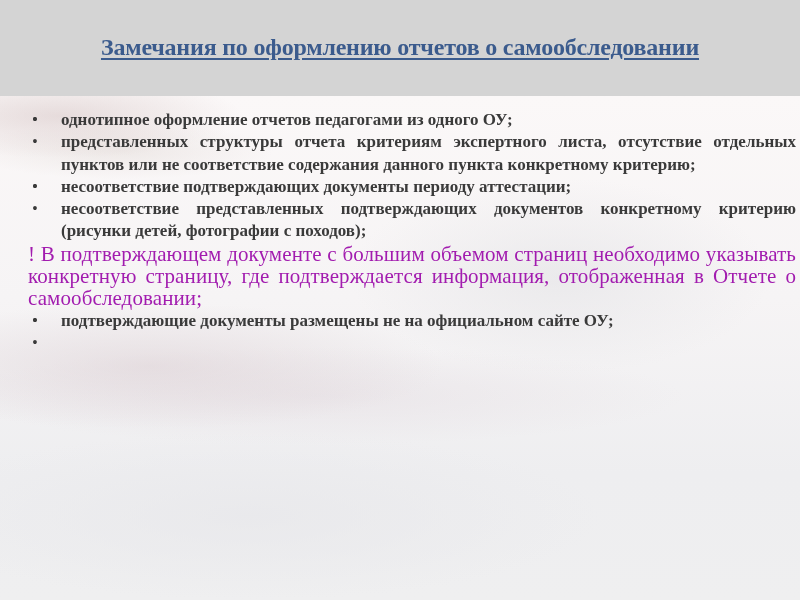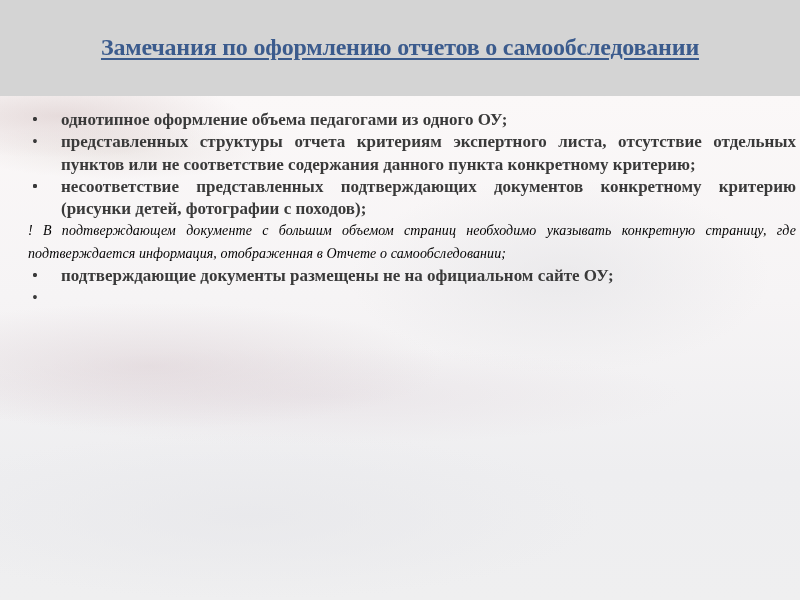--- a/index.html
+++ b/index.html
@@ -73,53 +73,53 @@
     }
     .item .bullet {
       position: absolute;
       left: 0;
       top: 0;
       width: 14px;
       text-align: center;
       font-size: 14px;
     }
     .note {
-      font-style: italic;
       font-weight: normal;
       text-align: justify;
-      color: #000000;
-      font-size: 14px;
+      color: #a21caf;
+      font-size: 21px;
       letter-spacing: 0.1px;
     }
   </style>
 </head>
 <body>
 
 <div class="slide">
   <div class="bg"></div>
   <div class="header-band"></div>
   <div class="title">Замечания по оформлению отчетов о самообследовании</div>
 
   <div class="content">
     <div class="item">
       <span class="bullet">•</span>
     </div>
     <div class="item">
       <span class="bullet">•</span>
-      <span>однотипное оформление объема педагогами из одного ОУ;</span>
+      <span>однотипное оформление отчетов педагогами из одного ОУ;</span>
     </div>
     <div class="item">
       <span class="bullet">•</span>
       <span>представленных структуры отчета критериям экспертного листа, отсутствие отдельных пунктов или не соответствие содержания данного пункта конкретному критерию;</span>
     </div>
     <div class="item">
       <span class="bullet">•</span>
     </div>
     <div class="item">
       <span class="bullet">•</span>
+      <span>несоответствие подтверждающих документы периоду аттестации;</span>
     </div>
     <div class="item">
       <span class="bullet">•</span>
       <span>несоответствие представленных подтверждающих документов конкретному критерию (рисунки детей, фотографии с походов);</span>
     </div>
 
     <div class="note">! В подтверждающем документе с большим объемом страниц необходимо указывать конкретную страницу, где подтверждается информация, отображенная в Отчете о самообследовании;</div>
 
     <div class="item">
       <span class="bullet">•</span>

